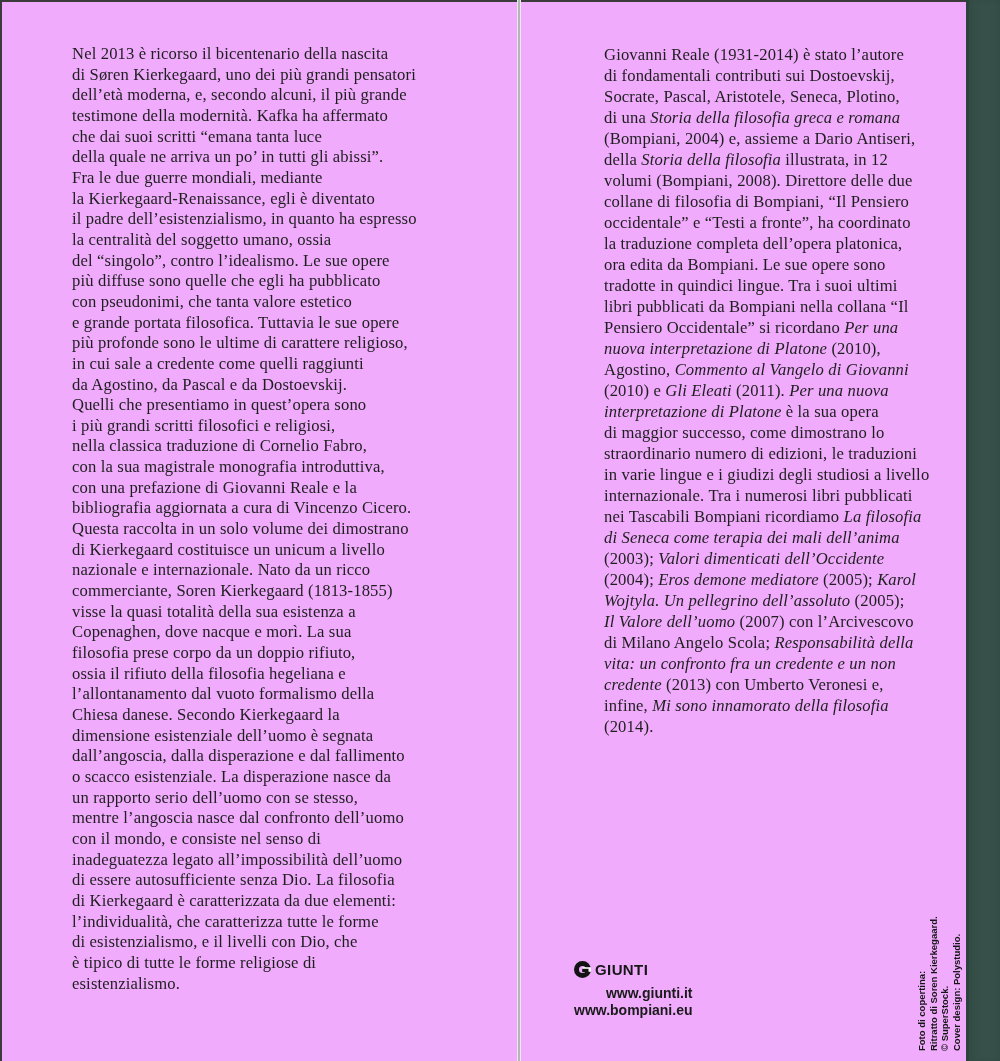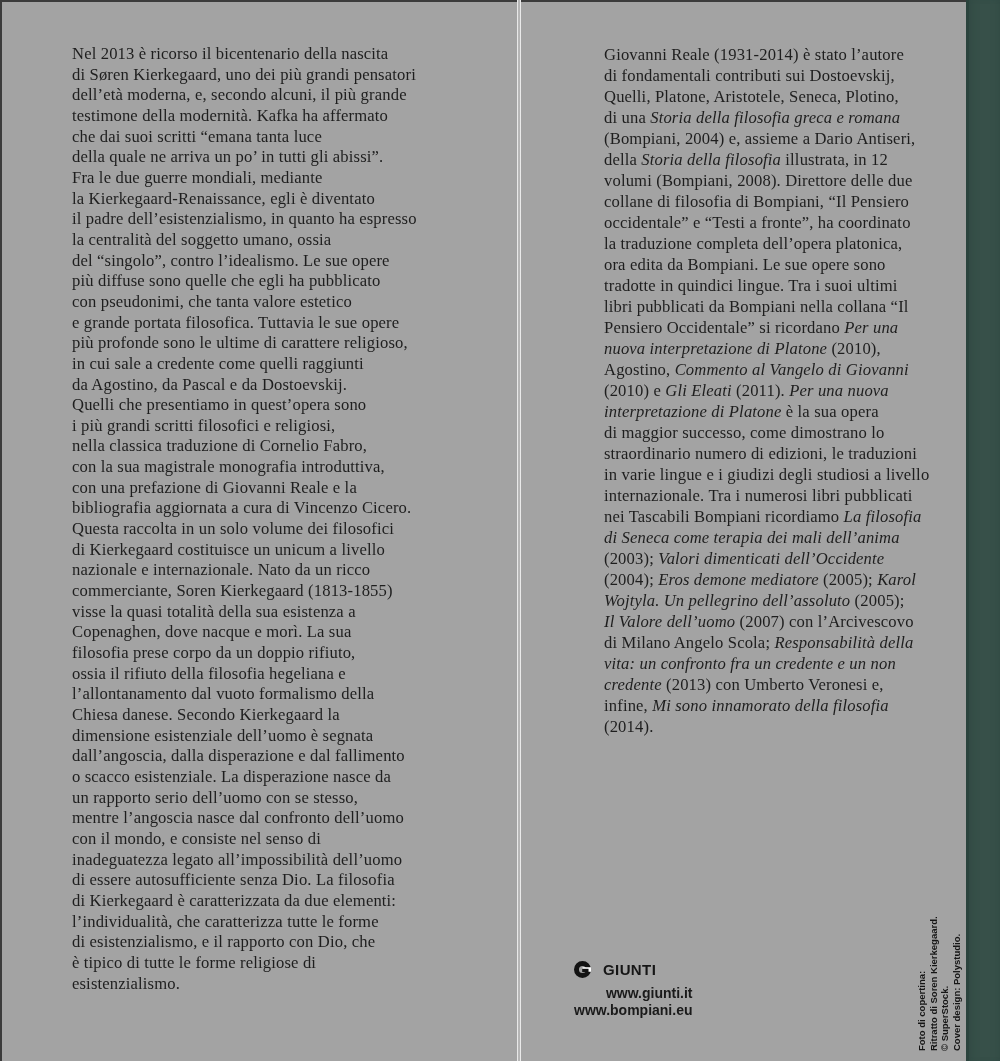--- a/index.html
+++ b/index.html
@@ -1,19 +1,19 @@
 <!DOCTYPE html>
 <html><head>
 <meta charset="utf-8">
 <style>
   html,body{margin:0;padding:0;background:#ffffff;}
   .page{
     position:relative;
     width:1000px;height:1061px;
-    background:#a3a3a3;
+    background:#f0abfc;
     overflow:hidden;
     font-family:"Liberation Serif", serif;
   }
   .edge-top{position:absolute;left:0;top:0;width:1000px;height:2px;background:#3b3b3b;}
   .edge-left{position:absolute;left:0;top:0;width:2px;height:1061px;background:#3b3b3b;}
   .fold-line{
     position:absolute;left:517px;top:0;width:4px;height:1061px;
     background:linear-gradient(to right,#ffffff,#c9c9c9 30%,#989898 50%,#dedede 80%,#ffffff);
   }
   .spine-stripe{
@@ -32,21 +32,21 @@
   .col-left{left:72px;width:420px;}
   .col-right{left:604px;width:392px;line-height:21.0px;}
   .tline{height:auto;}
   .tline i{}
   .tline b{font-weight:normal;}
   .publisher{
     position:absolute;left:574px;top:961px;
     font-family:"Liberation Sans", sans-serif;
     color:#111111;
   }
-  .logo-row{display:flex;align-items:center;gap:12px;}
+  .logo-row{display:flex;align-items:center;gap:4px;}
   .logo-mark{display:block;}
   .logo-text{
     font-weight:bold;font-size:15px;letter-spacing:0.4px;color:#161616;
   }
   .urls{margin-top:7px;font-weight:bold;font-size:14px;line-height:16.5px;color:#1a1a1a;text-align:right;}
   .credits{
     position:absolute;left:916px;top:1051px;
     transform:rotate(-90deg);transform-origin:0 0;
     font-family:"Liberation Sans", sans-serif;
     font-weight:bold;font-size:9.5px;line-height:11.6px;
@@ -78,51 +78,51 @@
       <div class="tline">e grande portata filosofica. Tuttavia le sue opere</div>
       <div class="tline">più profonde sono le ultime di carattere religioso,</div>
       <div class="tline">in cui sale a credente come quelli raggiunti</div>
       <div class="tline">da Agostino, da Pascal e da Dostoevskij.</div>
       <div class="tline">Quelli che presentiamo in quest’opera sono</div>
       <div class="tline">i più grandi scritti filosofici e religiosi,</div>
       <div class="tline">nella classica traduzione di Cornelio Fabro,</div>
       <div class="tline">con la sua magistrale monografia introduttiva,</div>
       <div class="tline">con una prefazione di Giovanni Reale e la</div>
       <div class="tline">bibliografia aggiornata a cura di Vincenzo Cicero.</div>
-      <div class="tline">Questa raccolta in un solo volume dei filosofici</div>
+      <div class="tline">Questa raccolta in un solo volume dei dimostrano</div>
       <div class="tline">di Kierkegaard costituisce un unicum a livello</div>
       <div class="tline">nazionale e internazionale. Nato da un ricco</div>
       <div class="tline">commerciante, Soren Kierkegaard (1813-1855)</div>
       <div class="tline">visse la quasi totalità della sua esistenza a</div>
       <div class="tline">Copenaghen, dove nacque e morì. La sua</div>
       <div class="tline">filosofia prese corpo da un doppio rifiuto,</div>
       <div class="tline">ossia il rifiuto della filosofia hegeliana e</div>
       <div class="tline">l’allontanamento dal vuoto formalismo della</div>
       <div class="tline">Chiesa danese. Secondo Kierkegaard la</div>
       <div class="tline">dimensione esistenziale dell’uomo è segnata</div>
       <div class="tline">dall’angoscia, dalla disperazione e dal fallimento</div>
       <div class="tline">o scacco esistenziale. La disperazione nasce da</div>
       <div class="tline">un rapporto serio dell’uomo con se stesso,</div>
       <div class="tline">mentre l’angoscia nasce dal confronto dell’uomo</div>
       <div class="tline">con il mondo, e consiste nel senso di</div>
       <div class="tline">inadeguatezza legato all’impossibilità dell’uomo</div>
       <div class="tline">di essere autosufficiente senza Dio. La filosofia</div>
       <div class="tline">di Kierkegaard è caratterizzata da due elementi:</div>
       <div class="tline">l’individualità, che caratterizza tutte le forme</div>
-      <div class="tline">di esistenzialismo, e il rapporto con Dio, che</div>
+      <div class="tline">di esistenzialismo, e il livelli con Dio, che</div>
       <div class="tline">è tipico di tutte le forme religiose di</div>
       <div class="tline">esistenzialismo.</div>
     </div>
 
   <div class="fold-line"></div>
 
   <div class="text-col col-right" style="color: rgb(30, 30, 30);">
       <div class="tline">Giovanni Reale (1931-2014) è stato l’autore</div>
       <div class="tline">di fondamentali contributi sui Dostoevskij,</div>
-      <div class="tline">Quelli, Platone, Aristotele, Seneca, Plotino,</div>
+      <div class="tline">Socrate, Pascal, Aristotele, Seneca, Plotino,</div>
       <div class="tline">di una <i>Storia della filosofia greca e romana</i></div>
       <div class="tline">(Bompiani, 2004) e, assieme a Dario Antiseri,</div>
       <div class="tline">della <i>Storia della filosofia</i> illustrata, in 12</div>
       <div class="tline">volumi (Bompiani, 2008). Direttore delle due</div>
       <div class="tline">collane di filosofia di Bompiani, “Il Pensiero</div>
       <div class="tline">occidentale” e “Testi a fronte”, ha coordinato</div>
       <div class="tline">la traduzione completa dell’opera platonica,</div>
       <div class="tline">ora edita da Bompiani. Le sue opere sono</div>
       <div class="tline">tradotte in quindici lingue. Tra i suoi ultimi</div>
       <div class="tline">libri pubblicati da Bompiani nella collana “Il</div>

